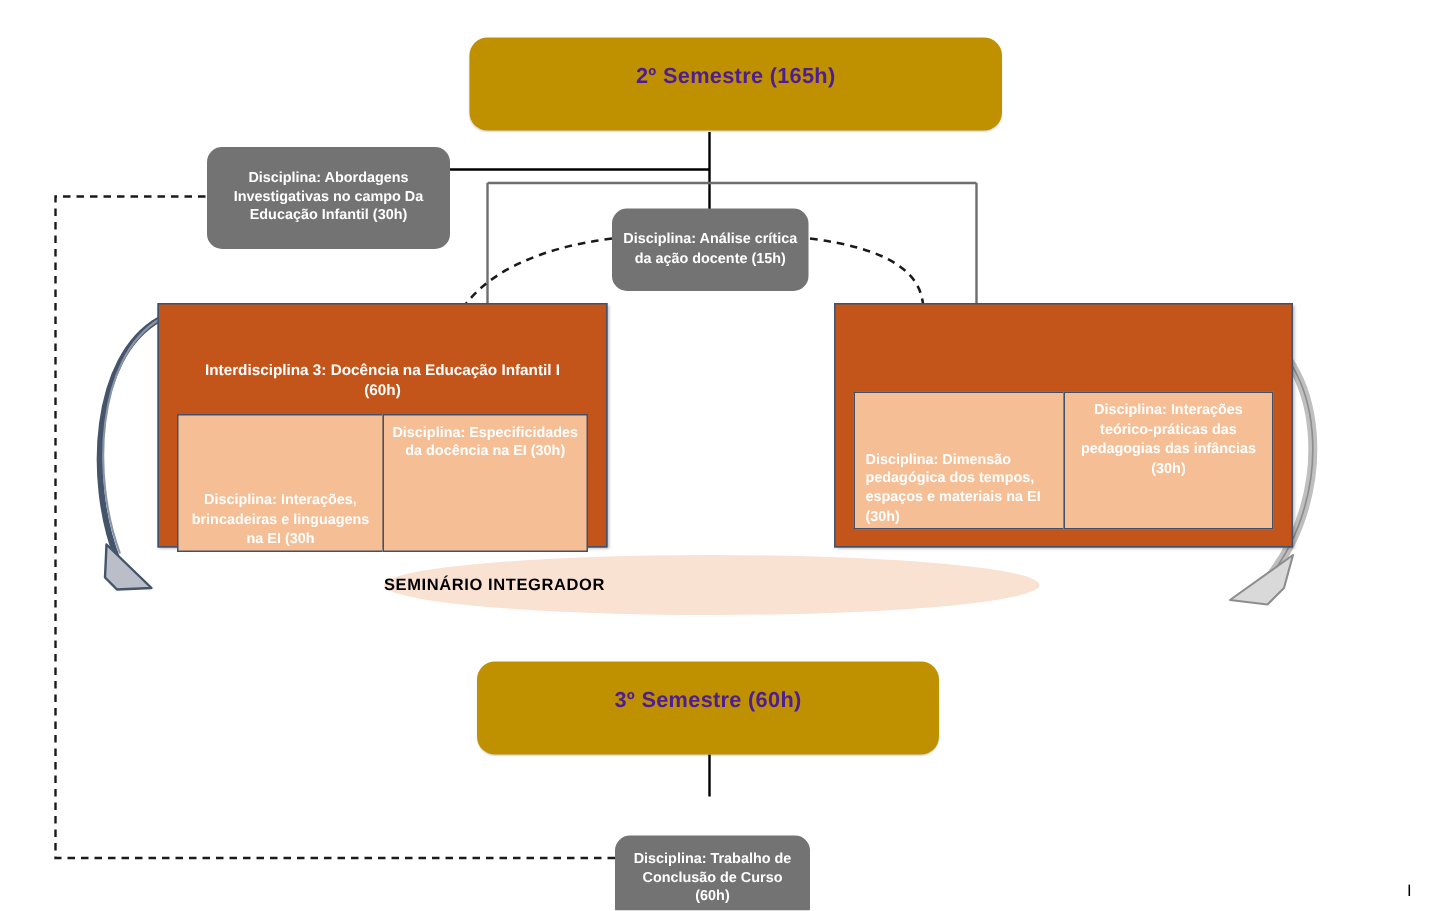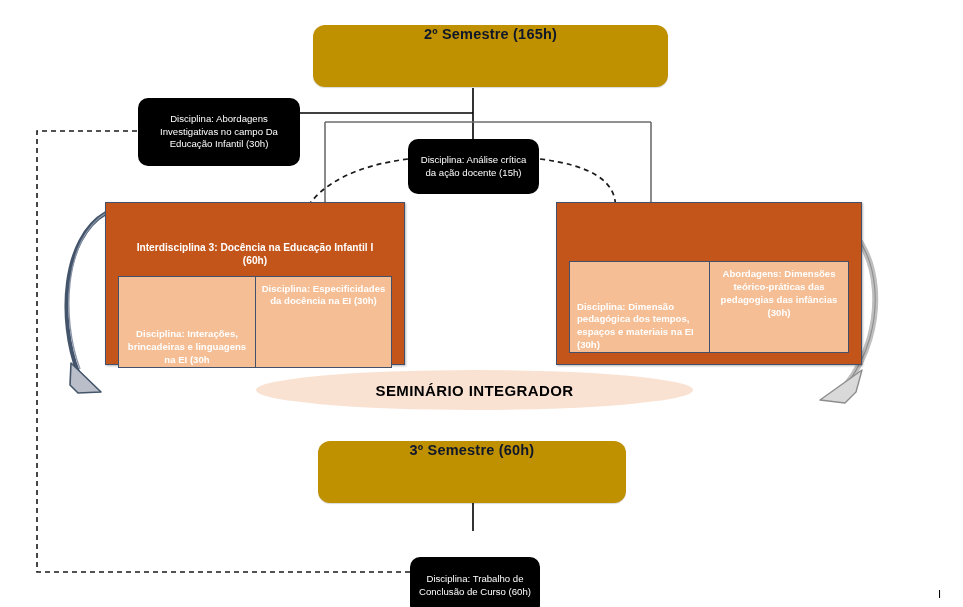--- a/index.html
+++ b/index.html
@@ -28,35 +28,35 @@
     display:flex;
     align-items:center;
     justify-content:center;
     text-align:center;
   }
 
   
   .semester{
     background:#bf9000;
     border-radius:12px;
-    color:#0f172a;
+    color:#4c1d95;
     font-weight:bold;
     font-size:14.5px;
     letter-spacing:.2px;
     align-items:flex-start;
-    padding-top:1px;
+    padding-top:18px;
     box-shadow:0 1px 1px rgba(0,0,0,.15);
   }
 
   
   .disc-tan{
-    background:#000000;
+    background:#737373;
     border-radius:10px;
     color:#ffffff;
-    font-weight:normal;
+    font-weight:bold;
     font-size:9.6px;
     line-height:1.32;
     padding:8px 7px;
   }
 
   
   .inter{
     background:#c4551a;
     border:1.4px solid #41516b;
     flex-direction:column;
@@ -94,24 +94,23 @@
   }
   .sub-box.left-cell{border-right:none;align-items:flex-end;}
 
   
   .seminar{
     position:absolute;
     background:#fae2d3;
     border-radius:50%;
     display:flex;
     align-items:center;
-    justify-content:center;
     color:#000000;
     font-weight:bold;
-    font-size:15px;
+    font-size:11px;
     letter-spacing:.4px;
   }
 
   .corner-mark{
     position:absolute;
     color:#000;
     font-size:11px;
     line-height:1;
   }
 </style>
@@ -172,21 +171,21 @@
       </div>
     </div>
   </div>
 
   <div class="node inter" style="left:556px; top:202px; width:306px; height:163px; padding-top:38px;">
     <div class="sub-row" style="margin-top:20px; padding:0 12px;">
       <div class="sub-box left-cell" style="width:50%; height:92px; text-align:left; padding-left:7px;">
         <span>Disciplina: Dimensão pedagógica dos tempos, espaços e materiais na EI (30h)</span>
       </div>
       <div class="sub-box" style="width:50%; height:92px;">
-        <span>Abordagens: Dimensões teórico-práticas das pedagogias das infâncias (30h)</span>
+        <span>Disciplina: Interações teórico-práticas das pedagogias das infâncias (30h)</span>
       </div>
     </div>
   </div>
 
   <div class="seminar" style="left:256px; top:370px; width:437px; height:40px;">
     <span>SEMINÁRIO INTEGRADOR</span>
   </div>
 
   <div class="node semester" style="left:318px; top:441px; width:308px; height:62px;">
     <span>3º Semestre (60h)</span>

